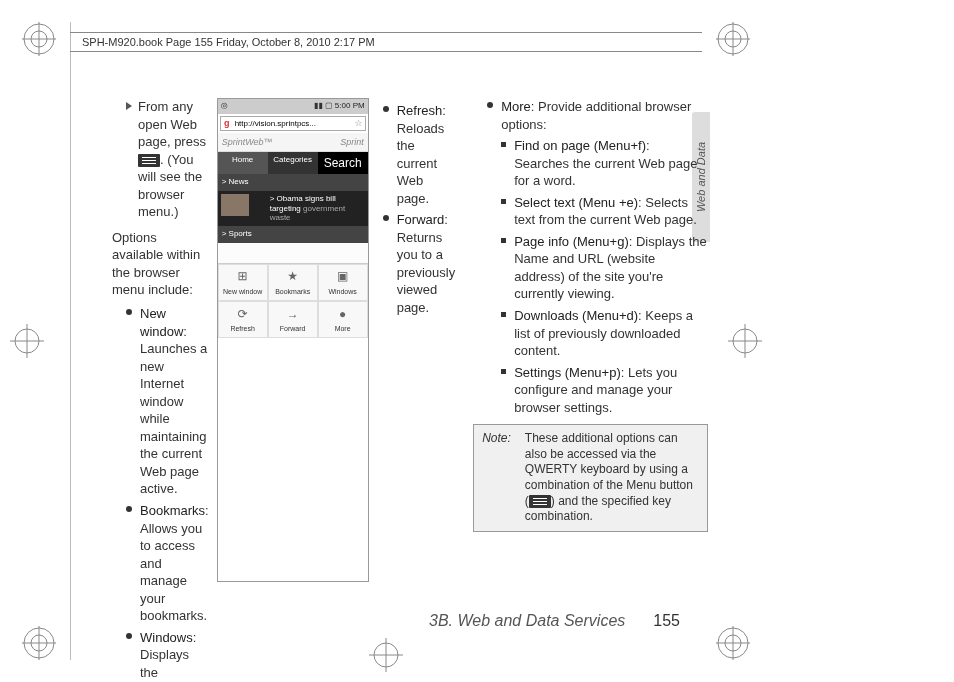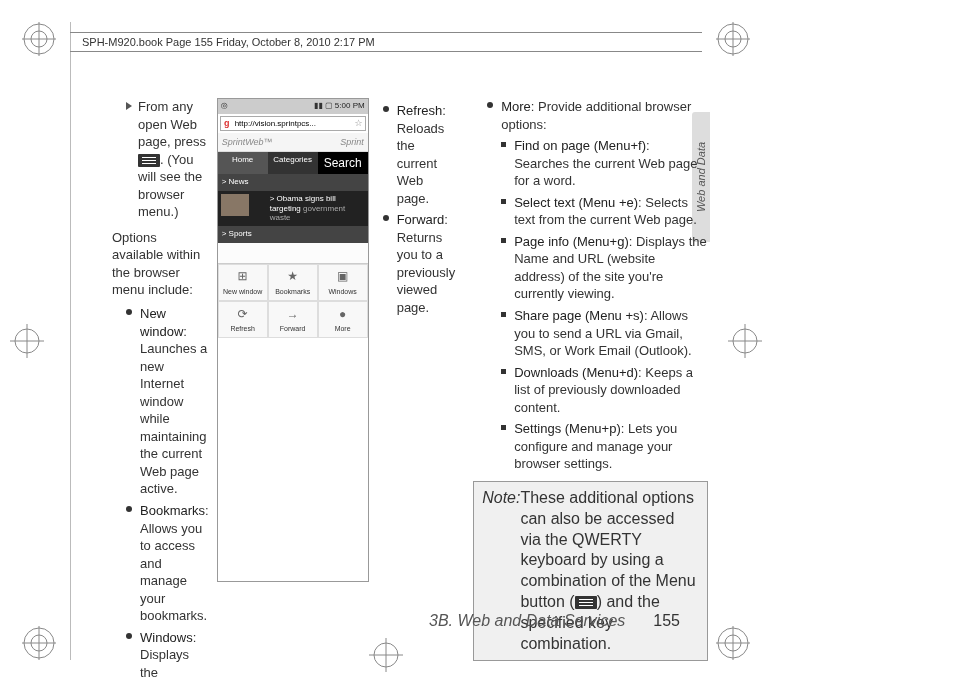--- a/index.html
+++ b/index.html
@@ -31,21 +31,21 @@
 .phone-mi{width:33.33%;box-sizing:border-box;border:1px solid #ddd;text-align:center;padding:4px 1px;font-size:7px;background:#f8f8f8}
 .phone-mi .ico{height:16px;display:flex;align-items:center;justify-content:center;margin-bottom:2px;font-size:12px;color:#666}
 .tri{display:inline-block;width:0;height:0;border-top:4px solid transparent;border-bottom:4px solid transparent;border-left:6px solid #555;margin-right:6px;flex-shrink:0;margin-top:4px}
 .dot{display:inline-block;width:6px;height:6px;border-radius:50%;background:#333;margin-right:8px;flex-shrink:0;margin-top:4px}
 .sq{display:inline-block;width:5px;height:5px;background:#333;margin-right:8px;flex-shrink:0;margin-top:5px}
 .item{display:flex;margin-bottom:4px}
 .item .txt{flex:1}
 .sub{padding-left:14px}
 .menu-icon{display:inline-block;width:22px;height:13px;background:#333;vertical-align:middle;position:relative;border-radius:1px}
 .menu-icon::before{content:"";position:absolute;top:3px;left:4px;right:4px;height:1px;background:#fff;box-shadow:0 3px 0 #fff,0 6px 0 #fff}
-.note{border:1px solid #999;background:#f0f0f0;padding:6px 8px;font-size:16px;margin-top:8px;display:flex;gap:0;line-height:1.3}
+.note{border:1px solid #999;background:#f0f0f0;padding:6px 8px;font-size:12px;margin-top:8px;display:flex;gap:14px;line-height:1.3}
 .note .lbl{font-style:italic;flex-shrink:0}
 .side-tab{position:absolute;right:62px;top:112px;width:18px;height:130px;background:#ddd;border-radius:3px 0 0 3px;display:flex;align-items:center;justify-content:center}
 .side-tab span{transform:rotate(-90deg);white-space:nowrap;font-size:11px;font-style:italic;color:#555}
 .footer{position:absolute;bottom:52px;right:92px;font-size:16px;font-style:italic;color:#555}
 .footer .pn{font-style:normal;margin-left:28px;color:#333}
 b{font-weight:normal;color:#222}
 </style>
 </head>
 <body>
 
@@ -185,24 +185,20 @@
           <div class="item">
             <span class="sq"></span>
             <span class="txt"><b>Select text (Menu +e)</b>: Selects text from the current Web page.</span>
           </div>
           <div class="item">
             <span class="sq"></span>
             <span class="txt"><b>Page info (Menu+g)</b>: Displays the Name and URL (website address) of the site you're currently viewing.</span>
           </div>
           <div class="item">
             <span class="sq"></span>
-            <span class="txt"><b>Share page (Menu +s)</b>: Allows you to send a URL via Gmail, SMS, or Work Email (Outlook).</span>
-          </div>
-          <div class="item">
-            <span class="sq"></span>
             <span class="txt"><b>Downloads (Menu+d)</b>: Keeps a list of previously downloaded content.</span>
           </div>
           <div class="item">
             <span class="sq"></span>
             <span class="txt"><b>Settings (Menu+p)</b>: Lets you configure and manage your browser settings.</span>
           </div>
         </div>
       <div class="note">
         <span class="lbl">Note:</span>
         <span><span>These additional options can also be accessed via the QWERTY keyboard by using a combination of the Menu button (</span><span class="menu-icon"></span><span>) and the specified key combination.</span></span>

